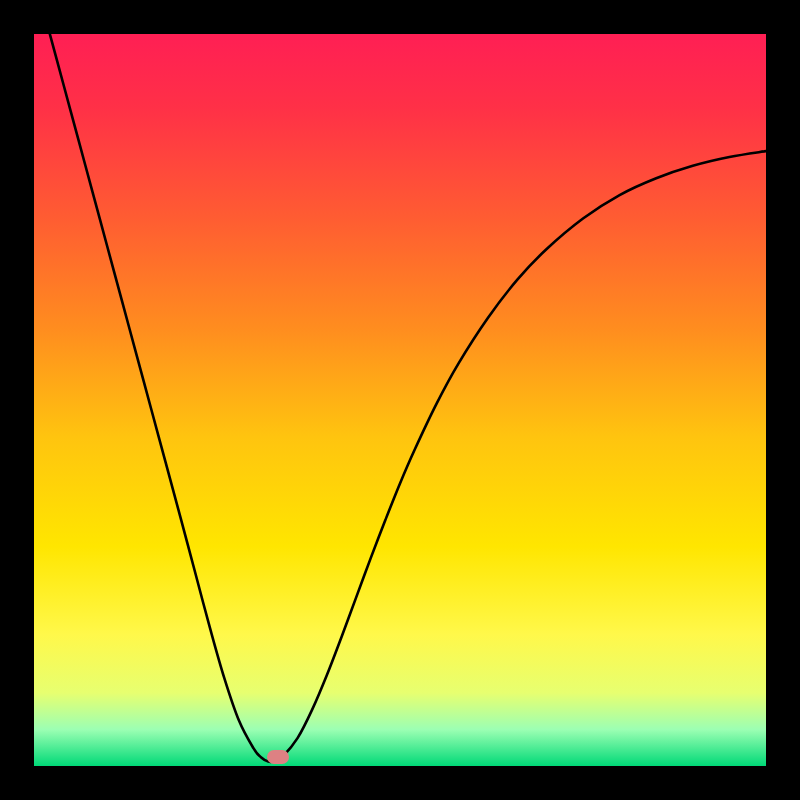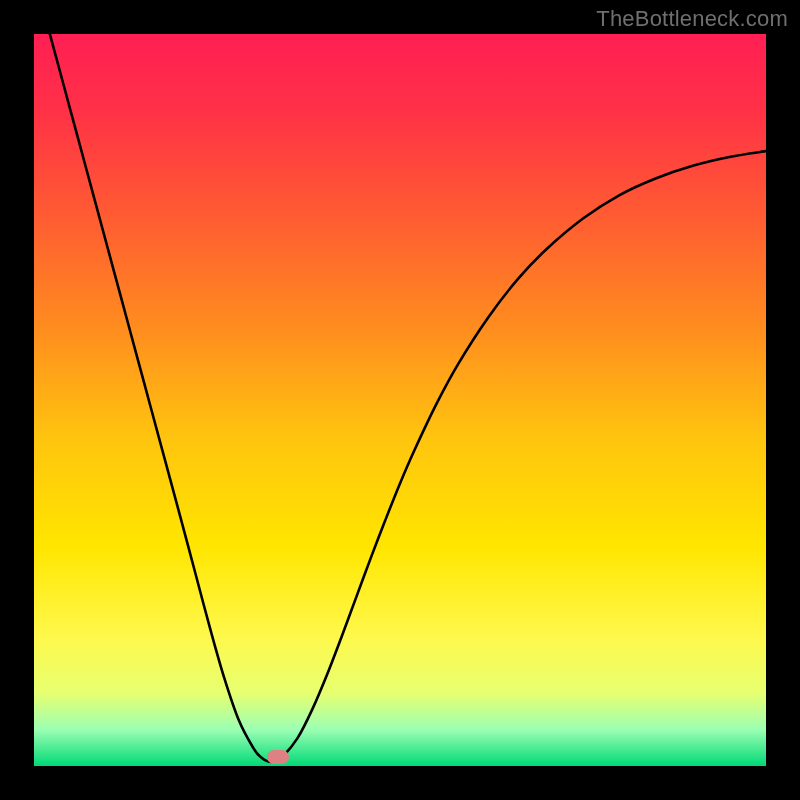--- a/index.html
+++ b/index.html
@@ -74,14 +74,13 @@
       <rect x="0" y="0" width="732" height="732" fill="url(#bg-grad)"></rect>
     </svg>
 
     <svg class="curve-svg" viewBox="0 0 732 732" preserveAspectRatio="none">
       <path id="curve-path" fill="none" stroke="#000" stroke-width="2.6" stroke-linejoin="round" stroke-linecap="round" d="M 0.00 -58.56 C 2.64 -48.81, 9.37 -23.89, 14.64 -4.39 C 19.91 15.11, 24.01 30.28, 29.28 49.78 C 34.55 69.28, 38.65 84.44, 43.92 103.94 C 49.19 123.44, 53.29 138.61, 58.56 158.11 C 63.83 177.61, 67.93 192.78, 73.20 212.28 C 78.47 231.78, 82.57 246.95, 87.84 266.45 C 93.11 285.95, 97.21 301.12, 102.48 320.62 C 107.75 340.12, 111.85 355.28, 117.12 374.78 C 122.39 394.28, 126.49 409.45, 131.76 428.95 C 137.03 448.45, 141.13 463.49, 146.40 483.12 C 151.67 502.75, 155.77 518.26, 161.04 538.02 C 166.31 557.78, 170.41 573.81, 175.68 592.92 C 180.95 612.03, 185.05 627.29, 190.32 644.16 C 195.59 661.03, 199.69 673.97, 204.96 686.62 C 210.23 699.26, 215.65 707.84, 219.60 714.43 C 223.55 721.02, 224.28 720.84, 226.92 723.22 C 229.56 725.59, 231.60 726.95, 234.24 727.61 C 236.88 728.27, 238.92 727.80, 241.56 726.88 C 244.20 725.95, 244.93 726.57, 248.88 722.48 C 252.83 718.40, 258.25 712.62, 263.52 704.18 C 268.79 695.75, 272.89 686.97, 278.16 675.64 C 283.43 664.30, 287.53 654.28, 292.80 641.23 C 298.07 628.19, 302.17 617.13, 307.44 603.17 C 312.71 589.20, 316.81 577.87, 322.08 563.64 C 327.35 549.41, 331.45 538.08, 336.72 524.11 C 341.99 510.15, 346.09 499.49, 351.36 486.05 C 356.63 472.61, 360.73 462.10, 366.00 449.45 C 371.27 436.80, 374.05 430.14, 380.64 415.78 C 387.23 401.41, 394.69 385.21, 402.60 369.66 C 410.51 354.11, 415.34 344.82, 424.56 329.40 C 433.78 313.98, 443.30 299.04, 453.84 284.02 C 464.38 269.00, 472.58 258.34, 483.12 245.95 C 493.66 233.57, 500.54 226.28, 512.40 215.21 C 524.26 204.14, 535.82 194.21, 549.00 184.46 C 562.18 174.71, 572.42 168.29, 585.60 161.04 C 598.78 153.79, 609.02 149.47, 622.20 144.20 C 635.38 138.93, 645.62 135.58, 658.80 131.76 C 671.98 127.94, 682.22 125.61, 695.40 122.98 C 708.58 120.34, 725.41 118.17, 732.00 117.12"></path>
     </svg>
 
     <div class="marker" id="opt-marker" style="left: 233px; top: 716px; width: 22px; height: 14px; background: rgb(221, 129, 131);"></div>
   </div>
 
-  <div class="watermark">TheBottleneck.com</div>
 </div>
 
 </body></html>

